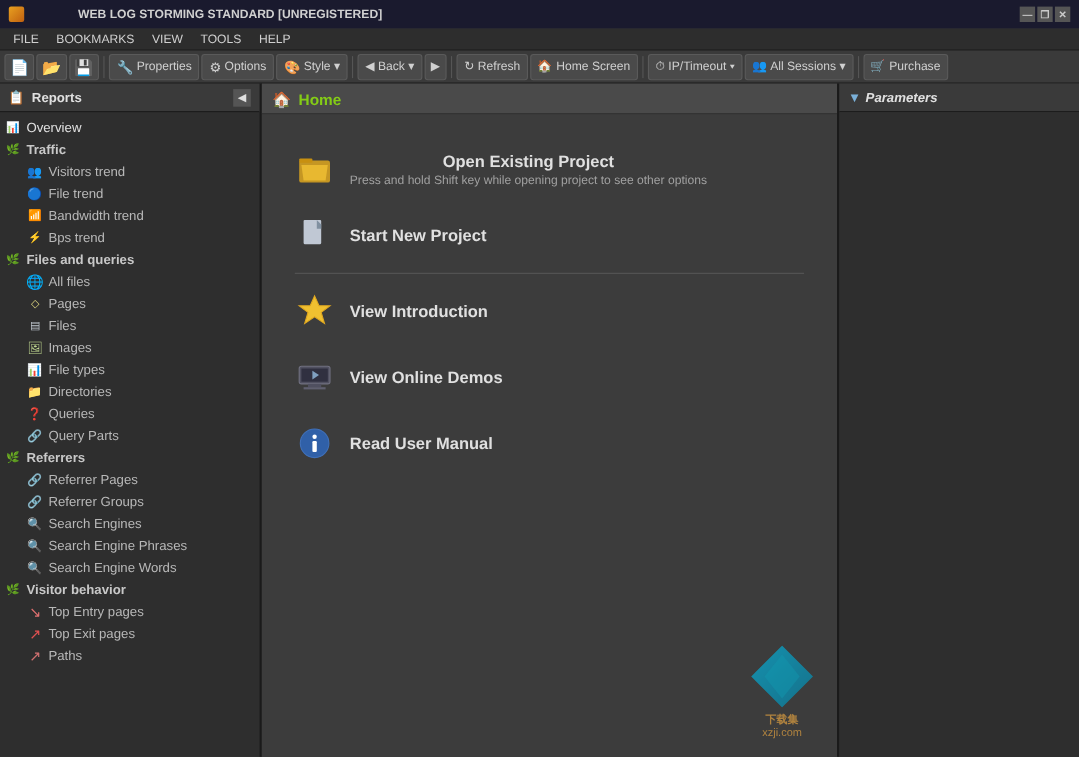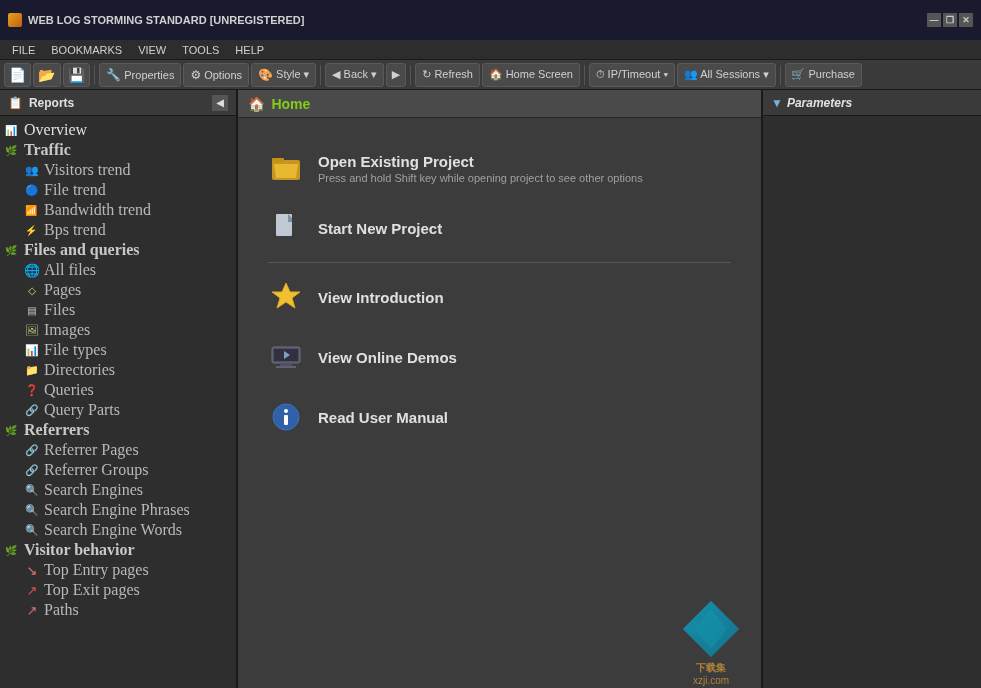--- a/index.html
+++ b/index.html
@@ -9,28 +9,29 @@
       background: #3c3c3c;
       font-family: 'Segoe UI', Tahoma, Geneva, Verdana, sans-serif;
       font-size: 12px;
       color: #e0e0e0;
       overflow: hidden;
     }
 
     
     #title-bar {
       background: #1a1a2e;
-      height: 40px;
+      height: 26px;
       display: flex;
       align-items: center;
       padding: 0 8px;
       font-size: 11px;
       font-weight: bold;
       color: #d0d0d0;
       user-select: none;
+      gap: 43px;
     }
     #title-bar .title-icon {
       width: 14px; height: 14px;
       background: linear-gradient(135deg, #e8a020, #c06010);
       border-radius: 2px;
       margin-right: 6px;
       display: inline-block;
     }
     #title-bar .window-controls {
       margin-left: auto;
@@ -167,22 +168,21 @@
     .tree-item .item-icon {
       width: 16px; height: 16px;
       margin-right: 4px;
       display: inline-flex;
       align-items: center;
       justify-content: center;
       font-size: 10px;
       flex-shrink: 0;
     }
     .tree-item .item-text {
-      font-size: 16px;
-      font-family: Liberation Serif, serif;
+      font-size: 12px;
     }
 
     
     .icon-branch { color: #6aaa40; font-size: 13px; }
 
     
     #center-panel {
       flex: 1;
       background: #3c3c3c;
       display: flex;
@@ -230,20 +230,21 @@
       display: flex;
       align-items: center;
       justify-content: center;
       font-size: 24px;
       flex-shrink: 0;
     }
     .home-action-label {
       font-size: 15px;
       font-weight: bold;
       color: #e0e0e0;
+      text-align: center;
     }
     .home-action-sub {
       font-size: 11px;
       color: #a0a0a0;
       margin-top: 2px;
     }
     .home-divider {
       border: none;
       border-top: 1px solid #555;
       margin: 4px 0;

